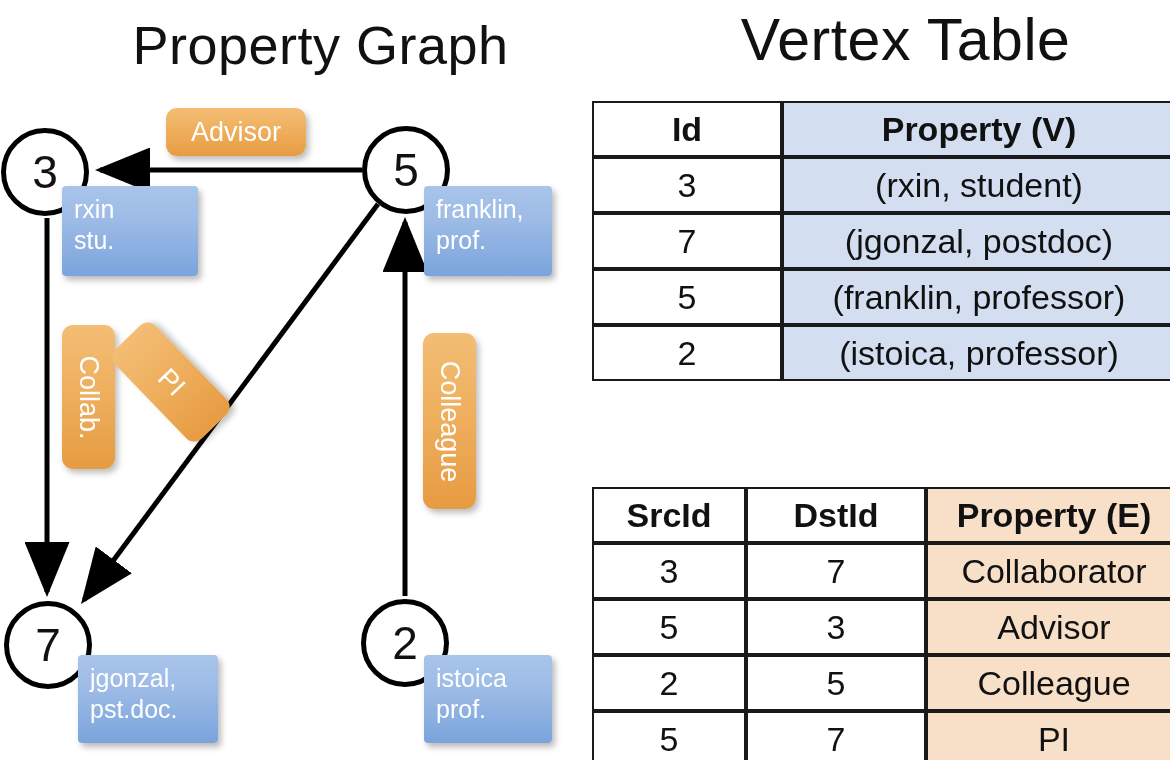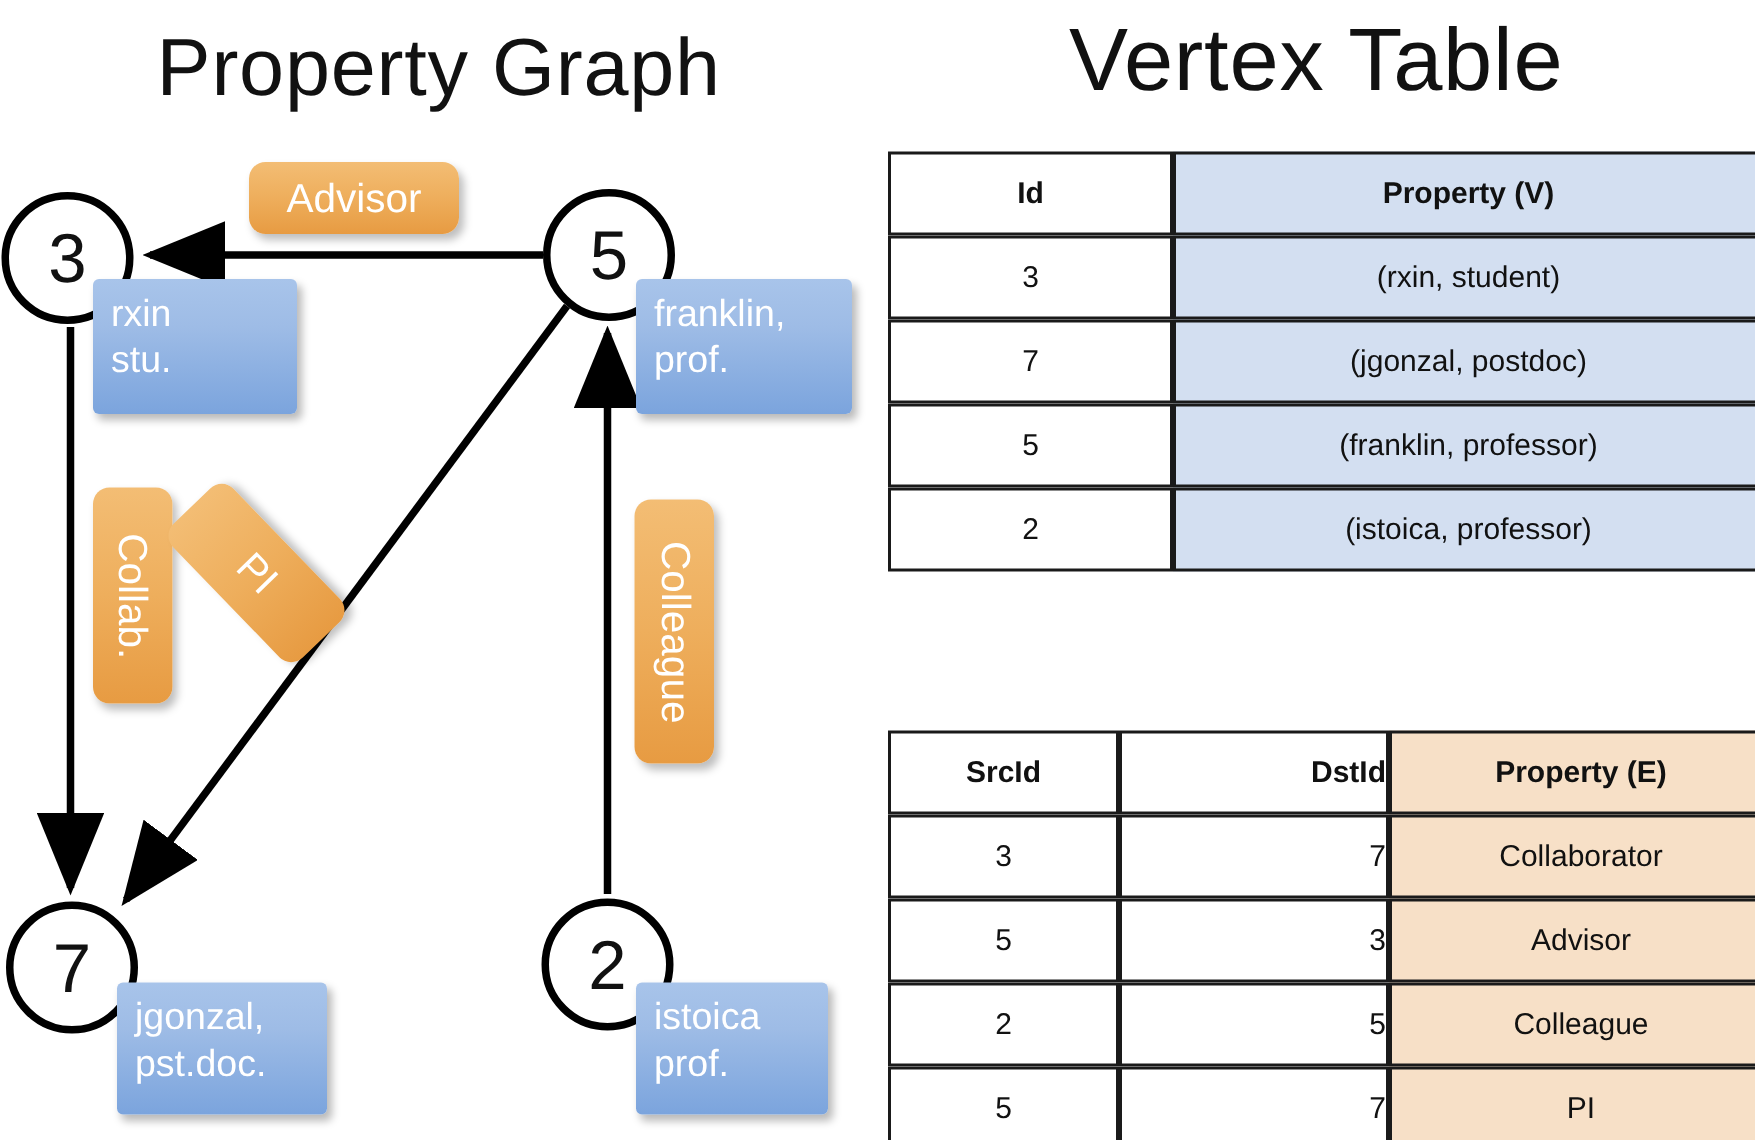--- a/index.html
+++ b/index.html
@@ -3,21 +3,21 @@
 <meta charset="utf-8">
 <style>
   html,body{margin:0;padding:0;background:#ffffff;}
   body{width:1170px;height:760px;position:relative;overflow:hidden;
        font-family:"Liberation Sans","DejaVu Sans",sans-serif;color:#000;}
 
   .stage{position:absolute;left:0;top:0;width:1170px;height:760px;}
 
   
   .title{position:absolute;font-weight:400;color:#111;white-space:nowrap;
-         letter-spacing:.5px;font-family:"Liberation Sans","DejaVu Sans",sans-serif;}
+         letter-spacing:.5px;font-family:"Liberation Sans","DejaVu Sans",sans-serif;padding-left:28px;}
   #title-property-graph{left:0;top:14px;width:585px;text-align:center;font-size:54px;}
   #title-vertex-table{left:585px;top:6px;width:585px;text-align:center;font-size:59px;}
   #title-edge-table{left:585px;top:400px;width:585px;text-align:center;font-size:50px;}
 
   
   #graph-svg{position:absolute;left:0;top:0;width:585px;height:760px;}
 
   
   .node{position:absolute;border:5px solid #000;border-radius:50%;
         background:#fff;display:flex;align-items:center;justify-content:center;
@@ -27,21 +27,21 @@
   #node-7{left:4px;  top:601px; width:88px;height:88px;}
   #node-2{left:361px;top:599px; width:88px;height:88px;}
 
   
   .prop-box{position:absolute;border-radius:4px;color:#fff;
             background:linear-gradient(180deg,#a8c4ea 0%,#9ebce6 35%,#7ba4dd 100%);
             box-shadow:3px 4px 6px rgba(0,0,0,.28);
             padding:8px 12px;box-sizing:border-box;
             font-size:25px;line-height:1.22;}
   #box-rxin{left:62px; top:186px; width:136px;height:90px;}
-  #box-franklin{left:424px;top:186px;width:144px;height:90px;}
+  #box-franklin{left:424px;top:186px;width:128px;height:90px;}
   #box-jgonzal{left:62px; top:655px; width:140px;height:88px;margin-left:16px;}
   #box-istoica{left:424px;top:655px; width:128px;height:88px;}
 
   
   .edge-label{position:absolute;border-radius:11px;color:#fff;
               background:linear-gradient(180deg,#f3bd74 0%,#eeae5c 50%,#e79b42 100%);
               box-shadow:3px 4px 6px rgba(0,0,0,.26);
               display:flex;align-items:center;justify-content:center;
               box-sizing:border-box;font-size:27px;white-space:nowrap;}
   #label-advisor{left:166px;top:108px;width:140px;height:48px;}
@@ -50,35 +50,35 @@
   #label-colleague{left:423px;top:333px;width:53px;height:176px;}
   #label-colleague .txt{transform:rotate(90deg);}
   #label-pi{left:143px;top:320px;width:56px;height:124px;
             transform:rotate(-44deg);transform-origin:50% 50%;}
   #label-pi .txt{transform:rotate(90deg);}
 
   
   table{position:absolute;border-collapse:separate;border-spacing:0;
         table-layout:fixed;}
   table td{border:2px solid #1a1a1a;text-align:center;color:#111;
-           font-size:20px;padding:0;}
+           font-size:34px;padding:0;}
   table td.hdr{font-weight:bold;}
   .blue-cell{background:#d3dff1;}
   .orange-cell{background:#f7e0c7;}
   .white-cell{background:#ffffff;}
 
   #vertex-table{left:592px;top:101px;width:578px;}
   #vertex-table td{height:52px;}
   #vertex-table .c-id{width:186px;}
   #vertex-table .c-prop{width:390px;}
 
   #edge-table{left:592px;top:487px;width:578px;}
   #edge-table td{height:52px;}
   #edge-table .c-src{width:150px;}
-  #edge-table .c-dst{width:176px;text-align:right;}
+  #edge-table .c-dst{width:176px;}
   #edge-table .c-prop{width:252px;}
 </style>
 </head>
 <body>
 
 <div class="stage">
 
   <div class="title" id="title-property-graph">Property Graph</div>
   <div class="title" id="title-vertex-table">Vertex Table</div>
 

